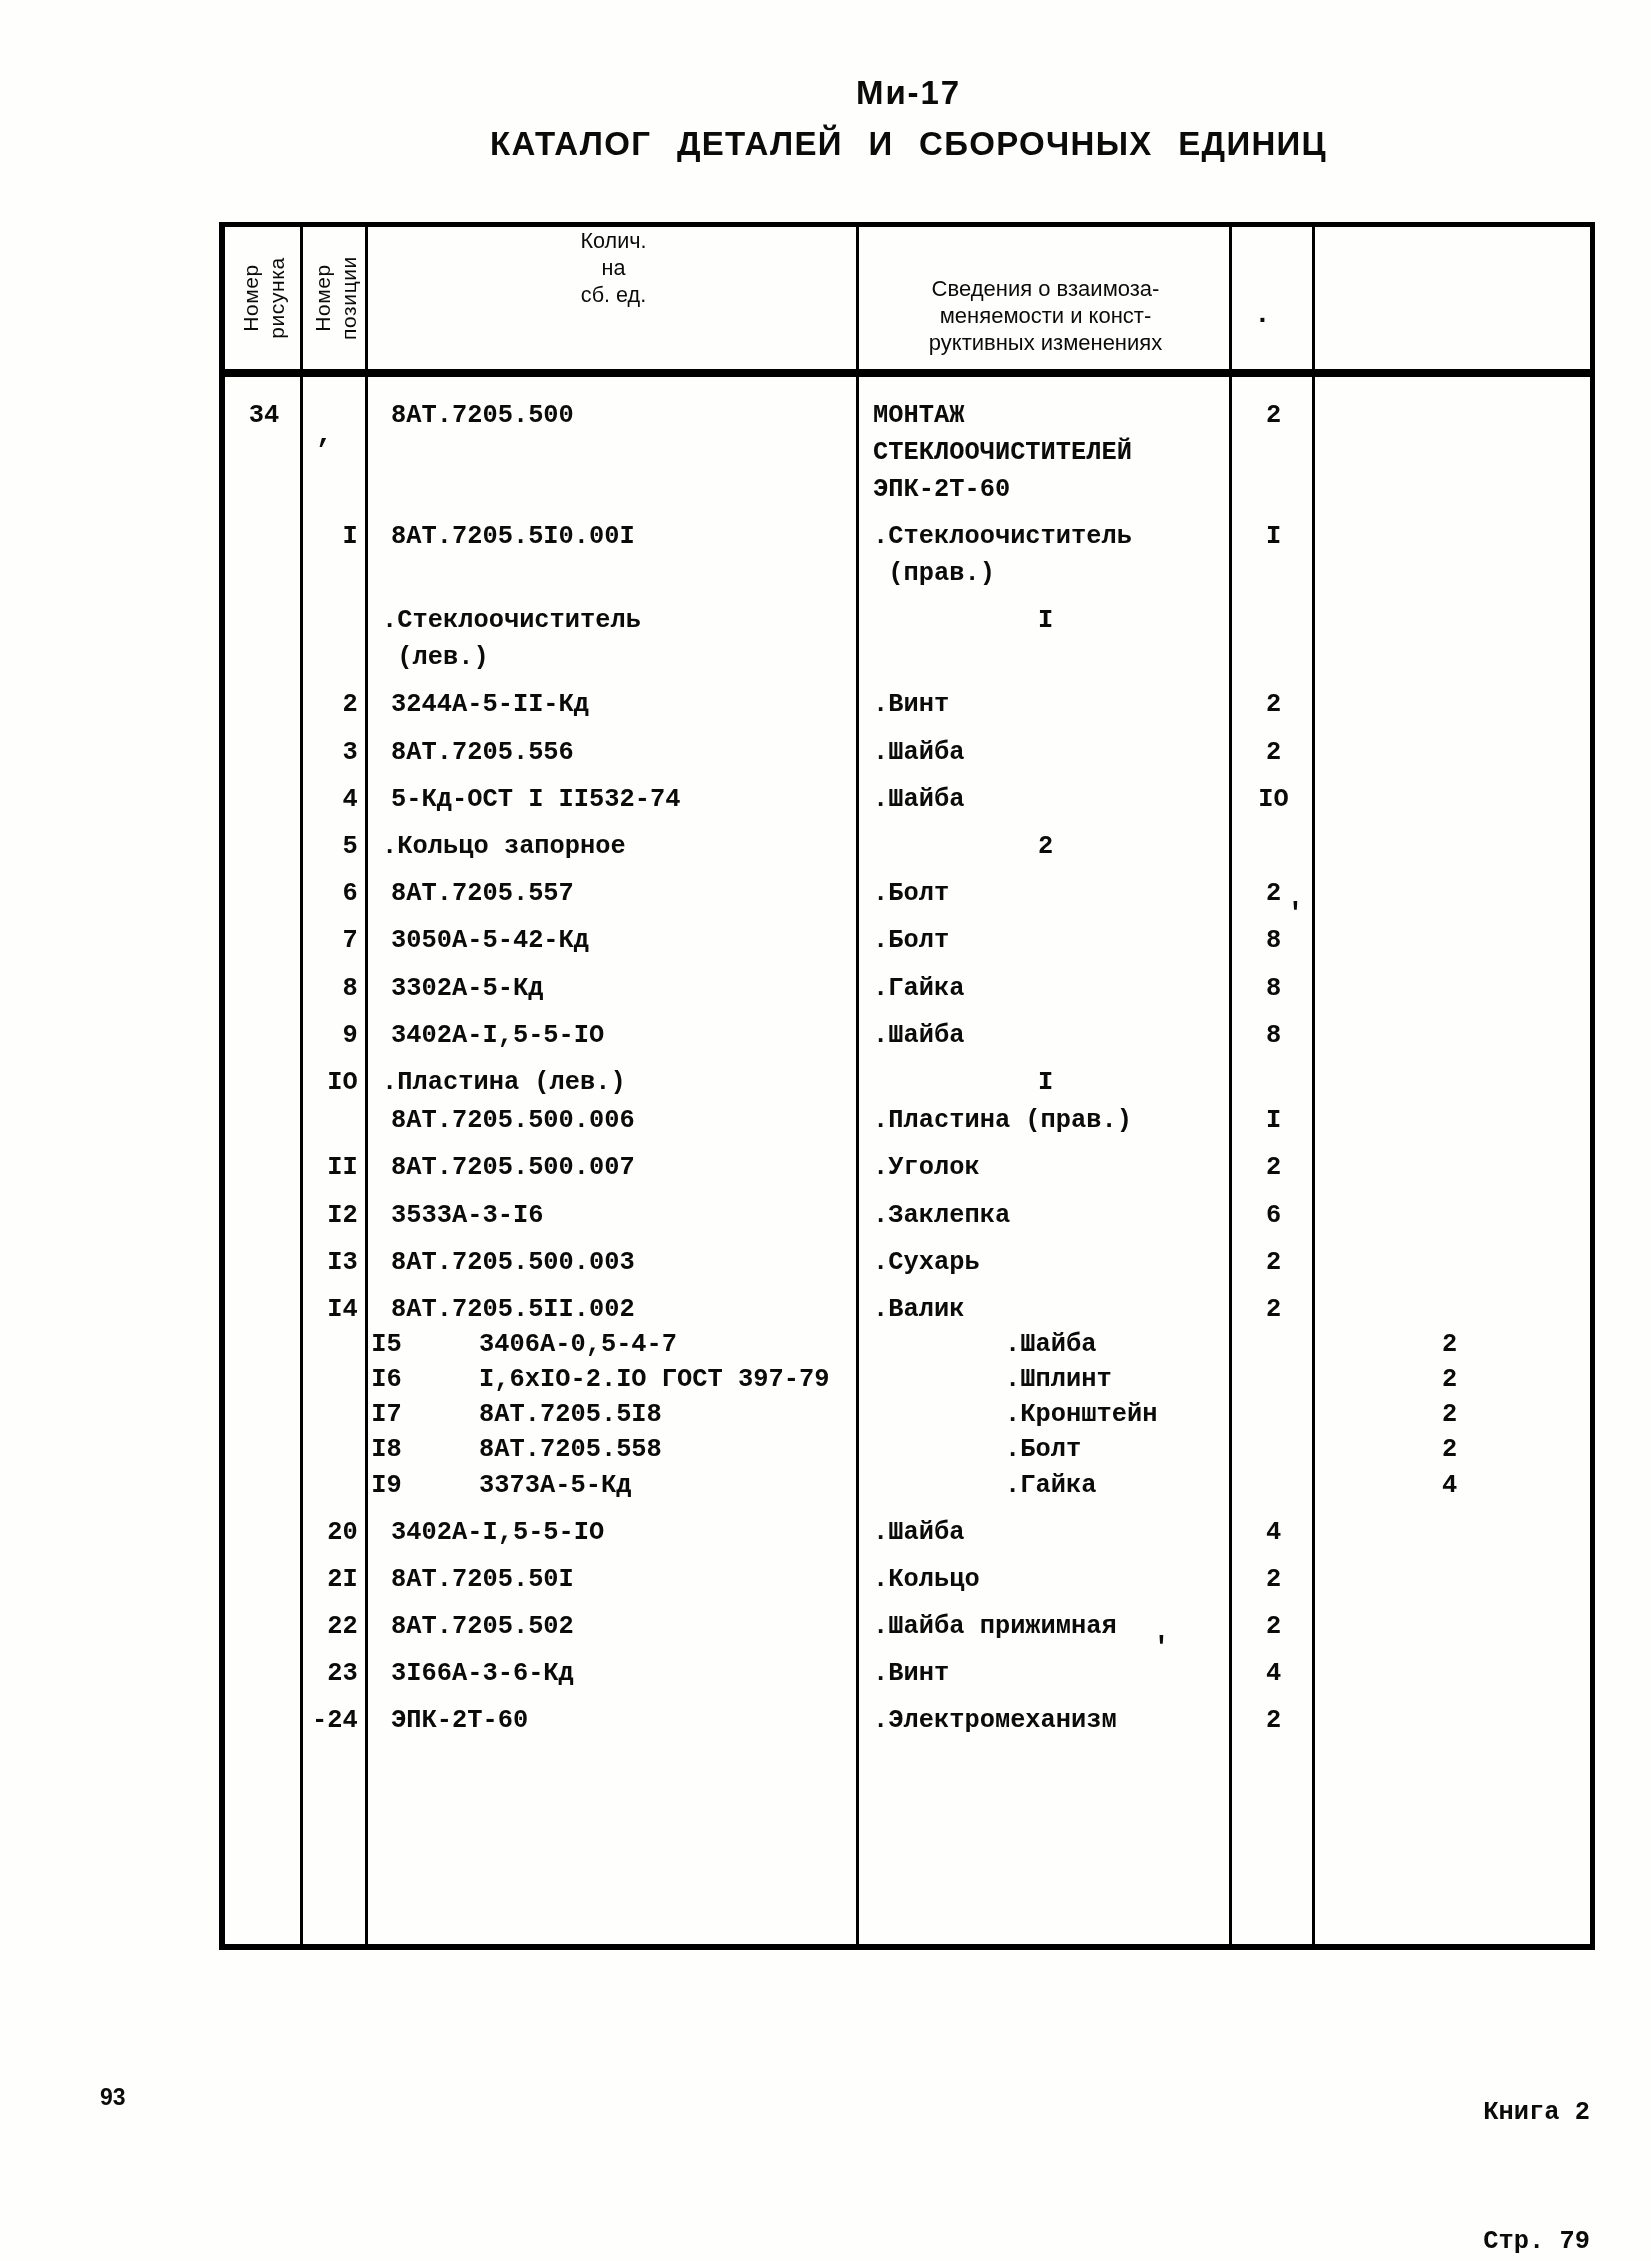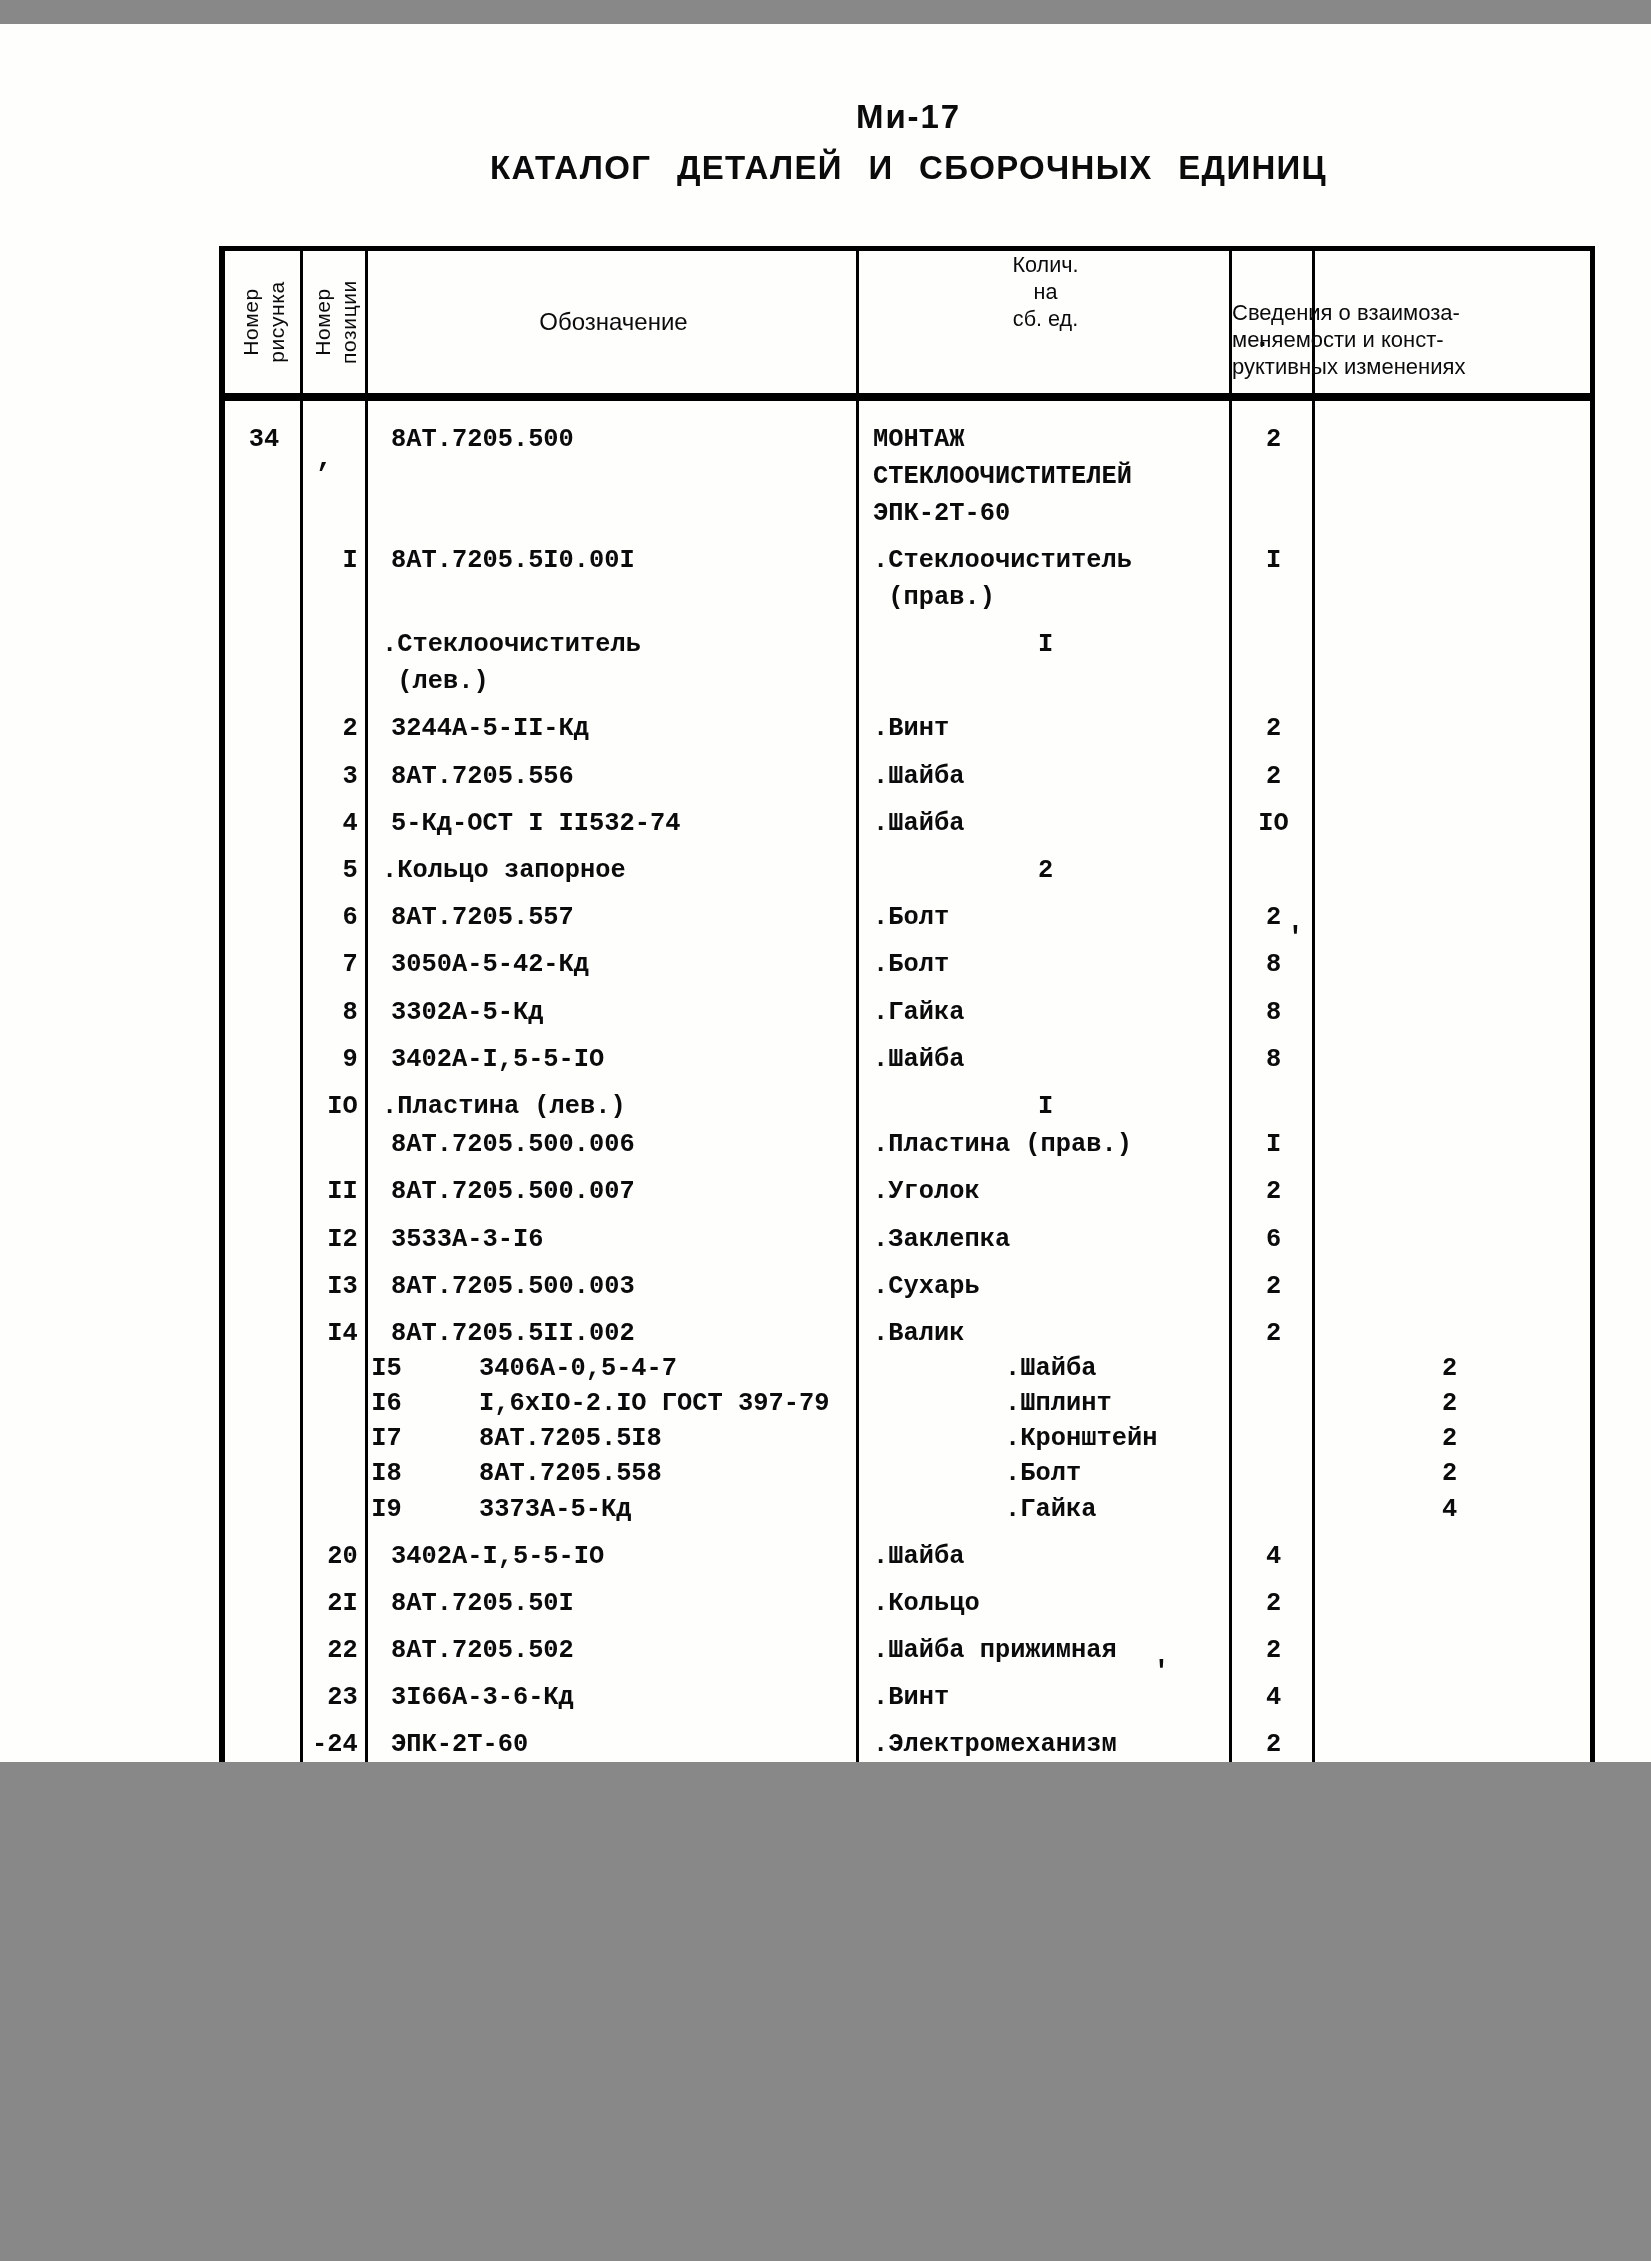--- a/index.html
+++ b/index.html
@@ -1,17 +1,17 @@
 <!DOCTYPE html>
 <html style="font-size:10.2px"><head>
 <meta charset="utf-8">
 <style>
   html,body{margin:0;padding:0;background:#888;}
-  .page{position:relative;width:1652px;height:1738px;background:#fefefdf5;background:#fefefd;color:#0b0b0b;overflow:hidden;
-        font-family:"Liberation Mono","DejaVu Sans Mono",monospace;margin-top:24px;}
+  .page{position:relative;width:1652px;height:2261px;background:#fefefdf5;background:#fefefd;color:#0b0b0b;overflow:hidden;
+        font-family:"Liberation Mono","DejaVu Sans Mono",monospace;}
   
   .title-block{position:absolute;left:226px;top:75px;width:1365px;text-align:center;
                font-family:"Liberation Sans","DejaVu Sans",sans-serif;font-weight:bold;}
   .model{font-size:33px;letter-spacing:1.9px;line-height:36px;}
   .doc-title{margin-top:15.2px;font-size:33px;letter-spacing:1.3px;word-spacing:15.2px;line-height:36px;}
   
   .ptable{position:absolute;left:219px;top:222px;width:1376px;height:1728px;box-sizing:border-box;
           border:5.1px solid #000;border-left-width:6.4px;border-bottom-width:6.4px;}
   .vline{position:absolute;top:0;bottom:0;width:2.5px;background:#000;}
   .vl1{left:75px}.vl2{left:140px}.vl3{left:631px}.vl4{left:1004px}.vl5{left:1087px}
@@ -69,23 +69,20 @@
 
     <div class="thead">
       <div class="hc hc-flex">
         <div class="vert">Номер
 рисунка</div>
       </div>
       <div class="hc hc-flex">
         <div class="vert">Номер
 позиции</div>
       </div>
-      <div class="hc hc-flex">
-        <div class="h-oboz">Обозначение</div>
-      </div>
       <div class="hc">
         <div class="h5">
             <div>Колич.</div>
             <div>на</div>
             <div>сб. ед.</div>
           </div>
       </div>
       <div class="hc">
         <div class="h6">
             <div>Сведения о взаимоза-</div>

